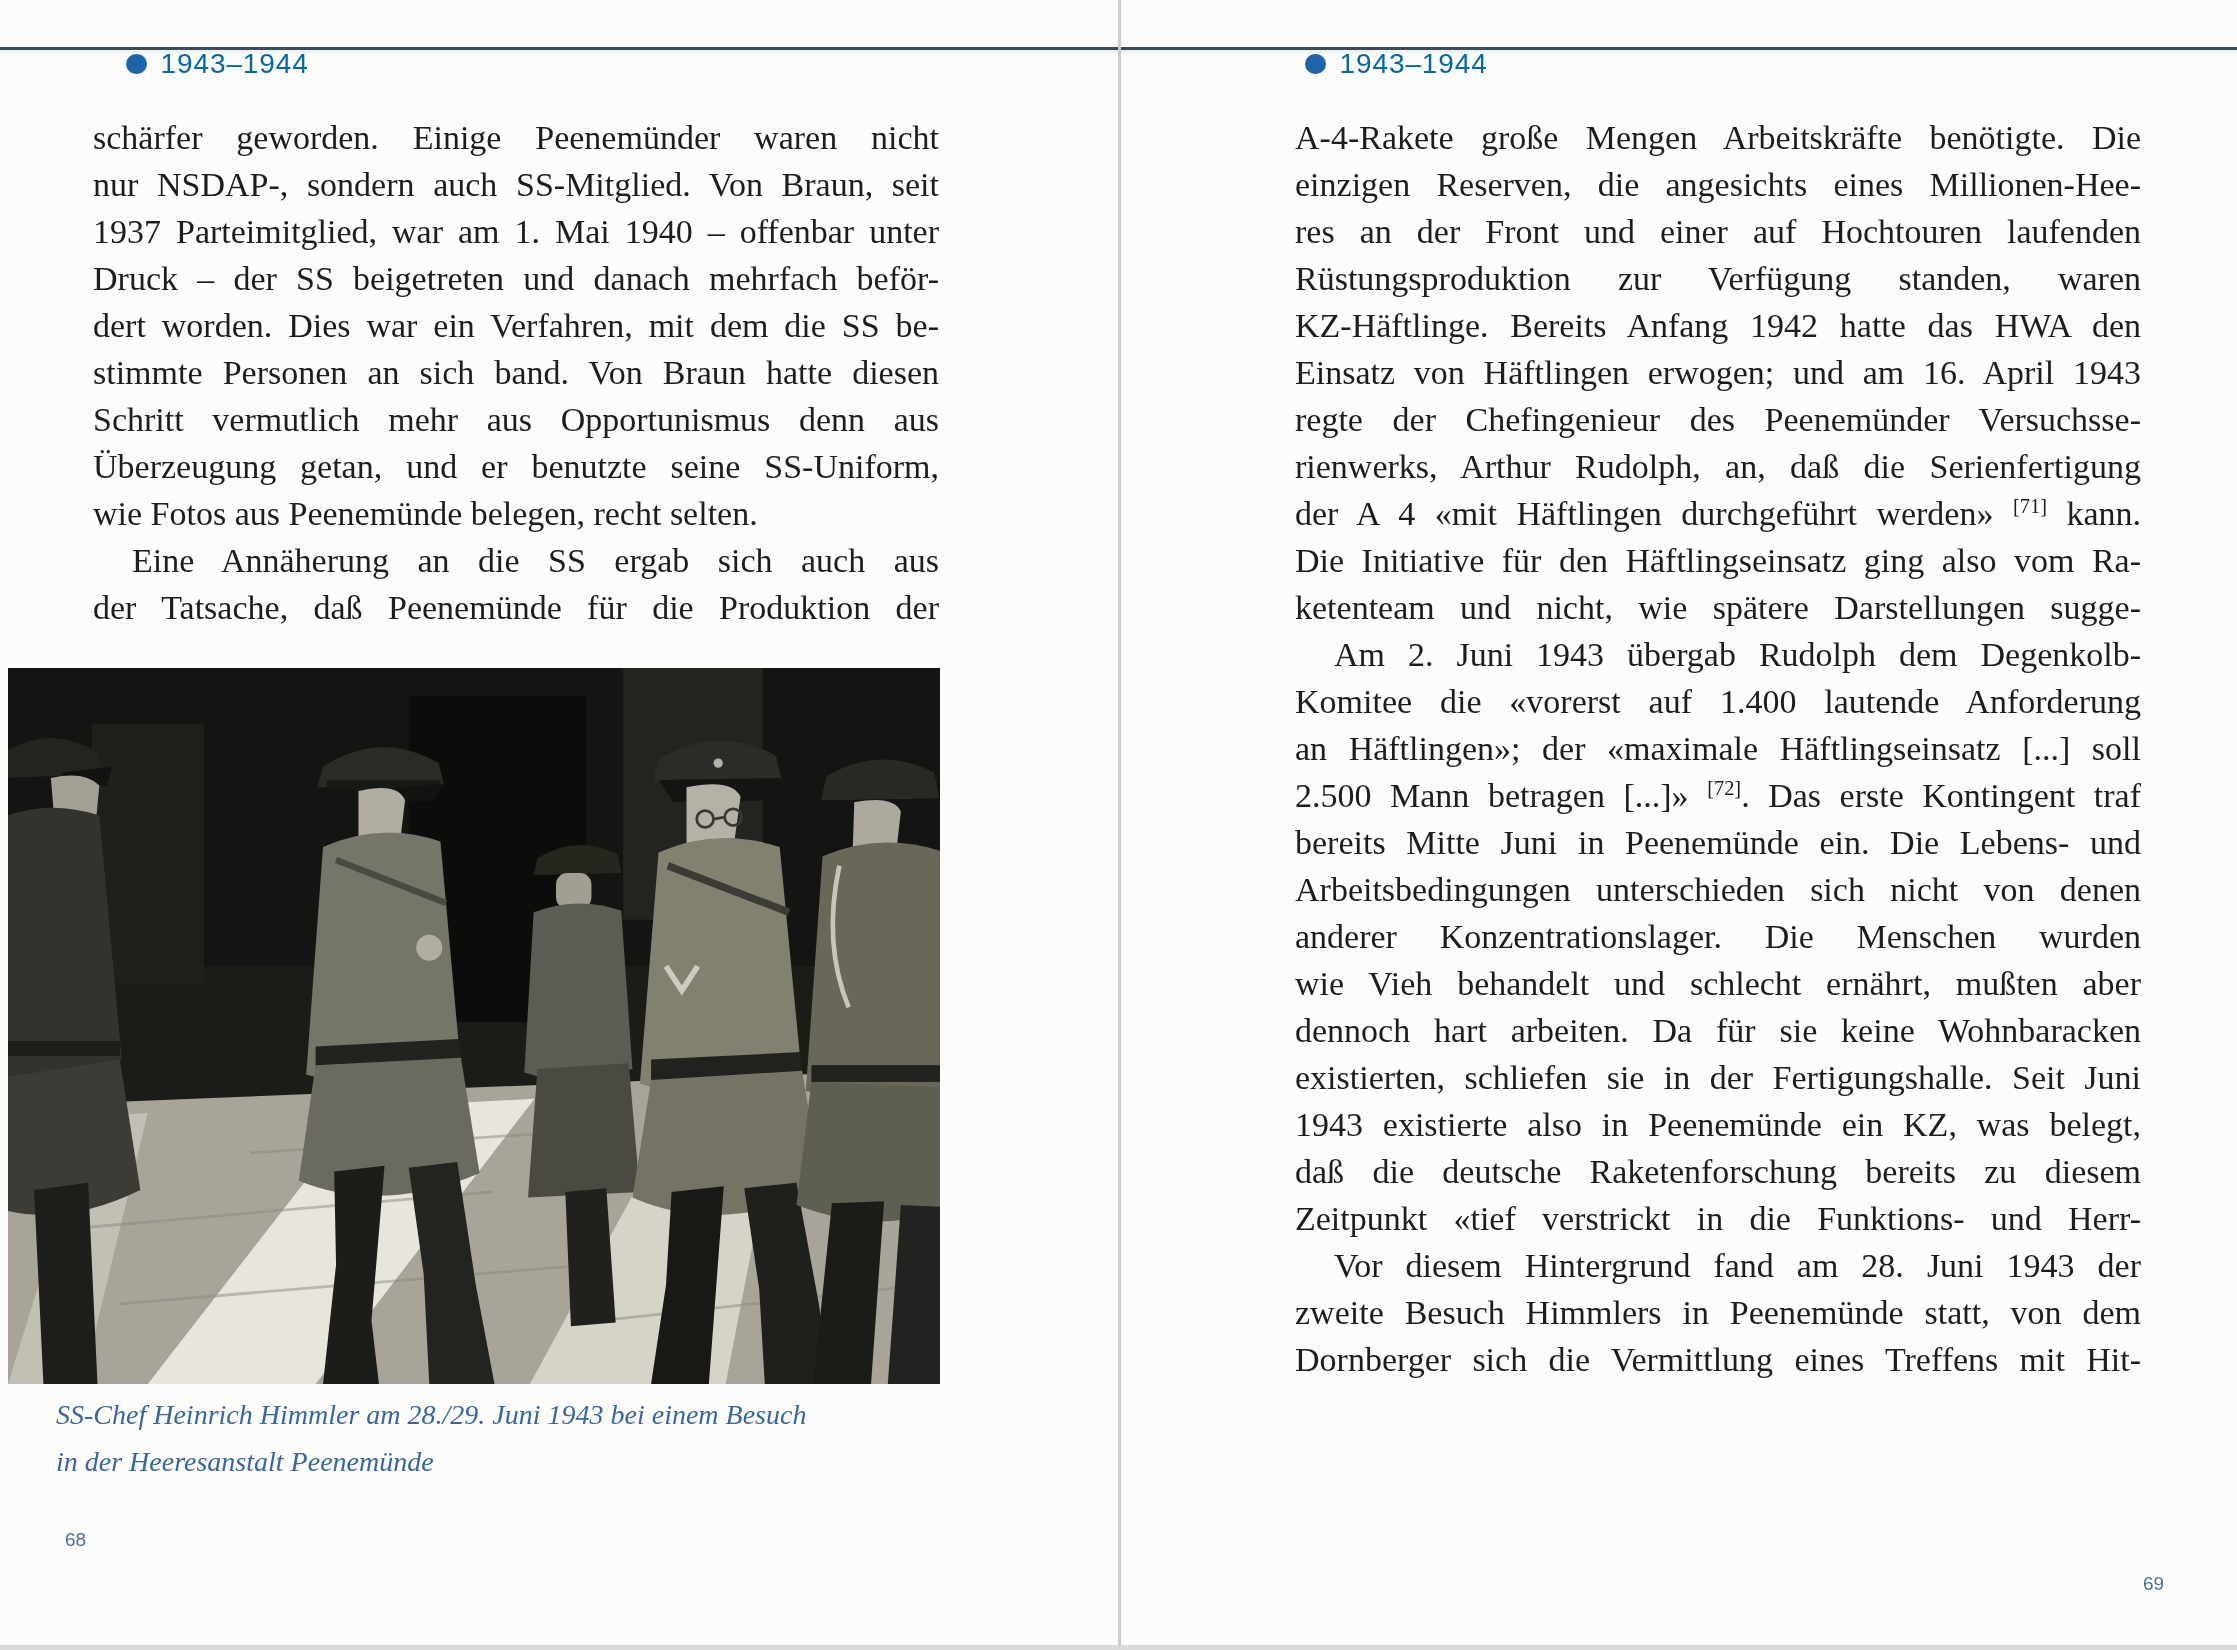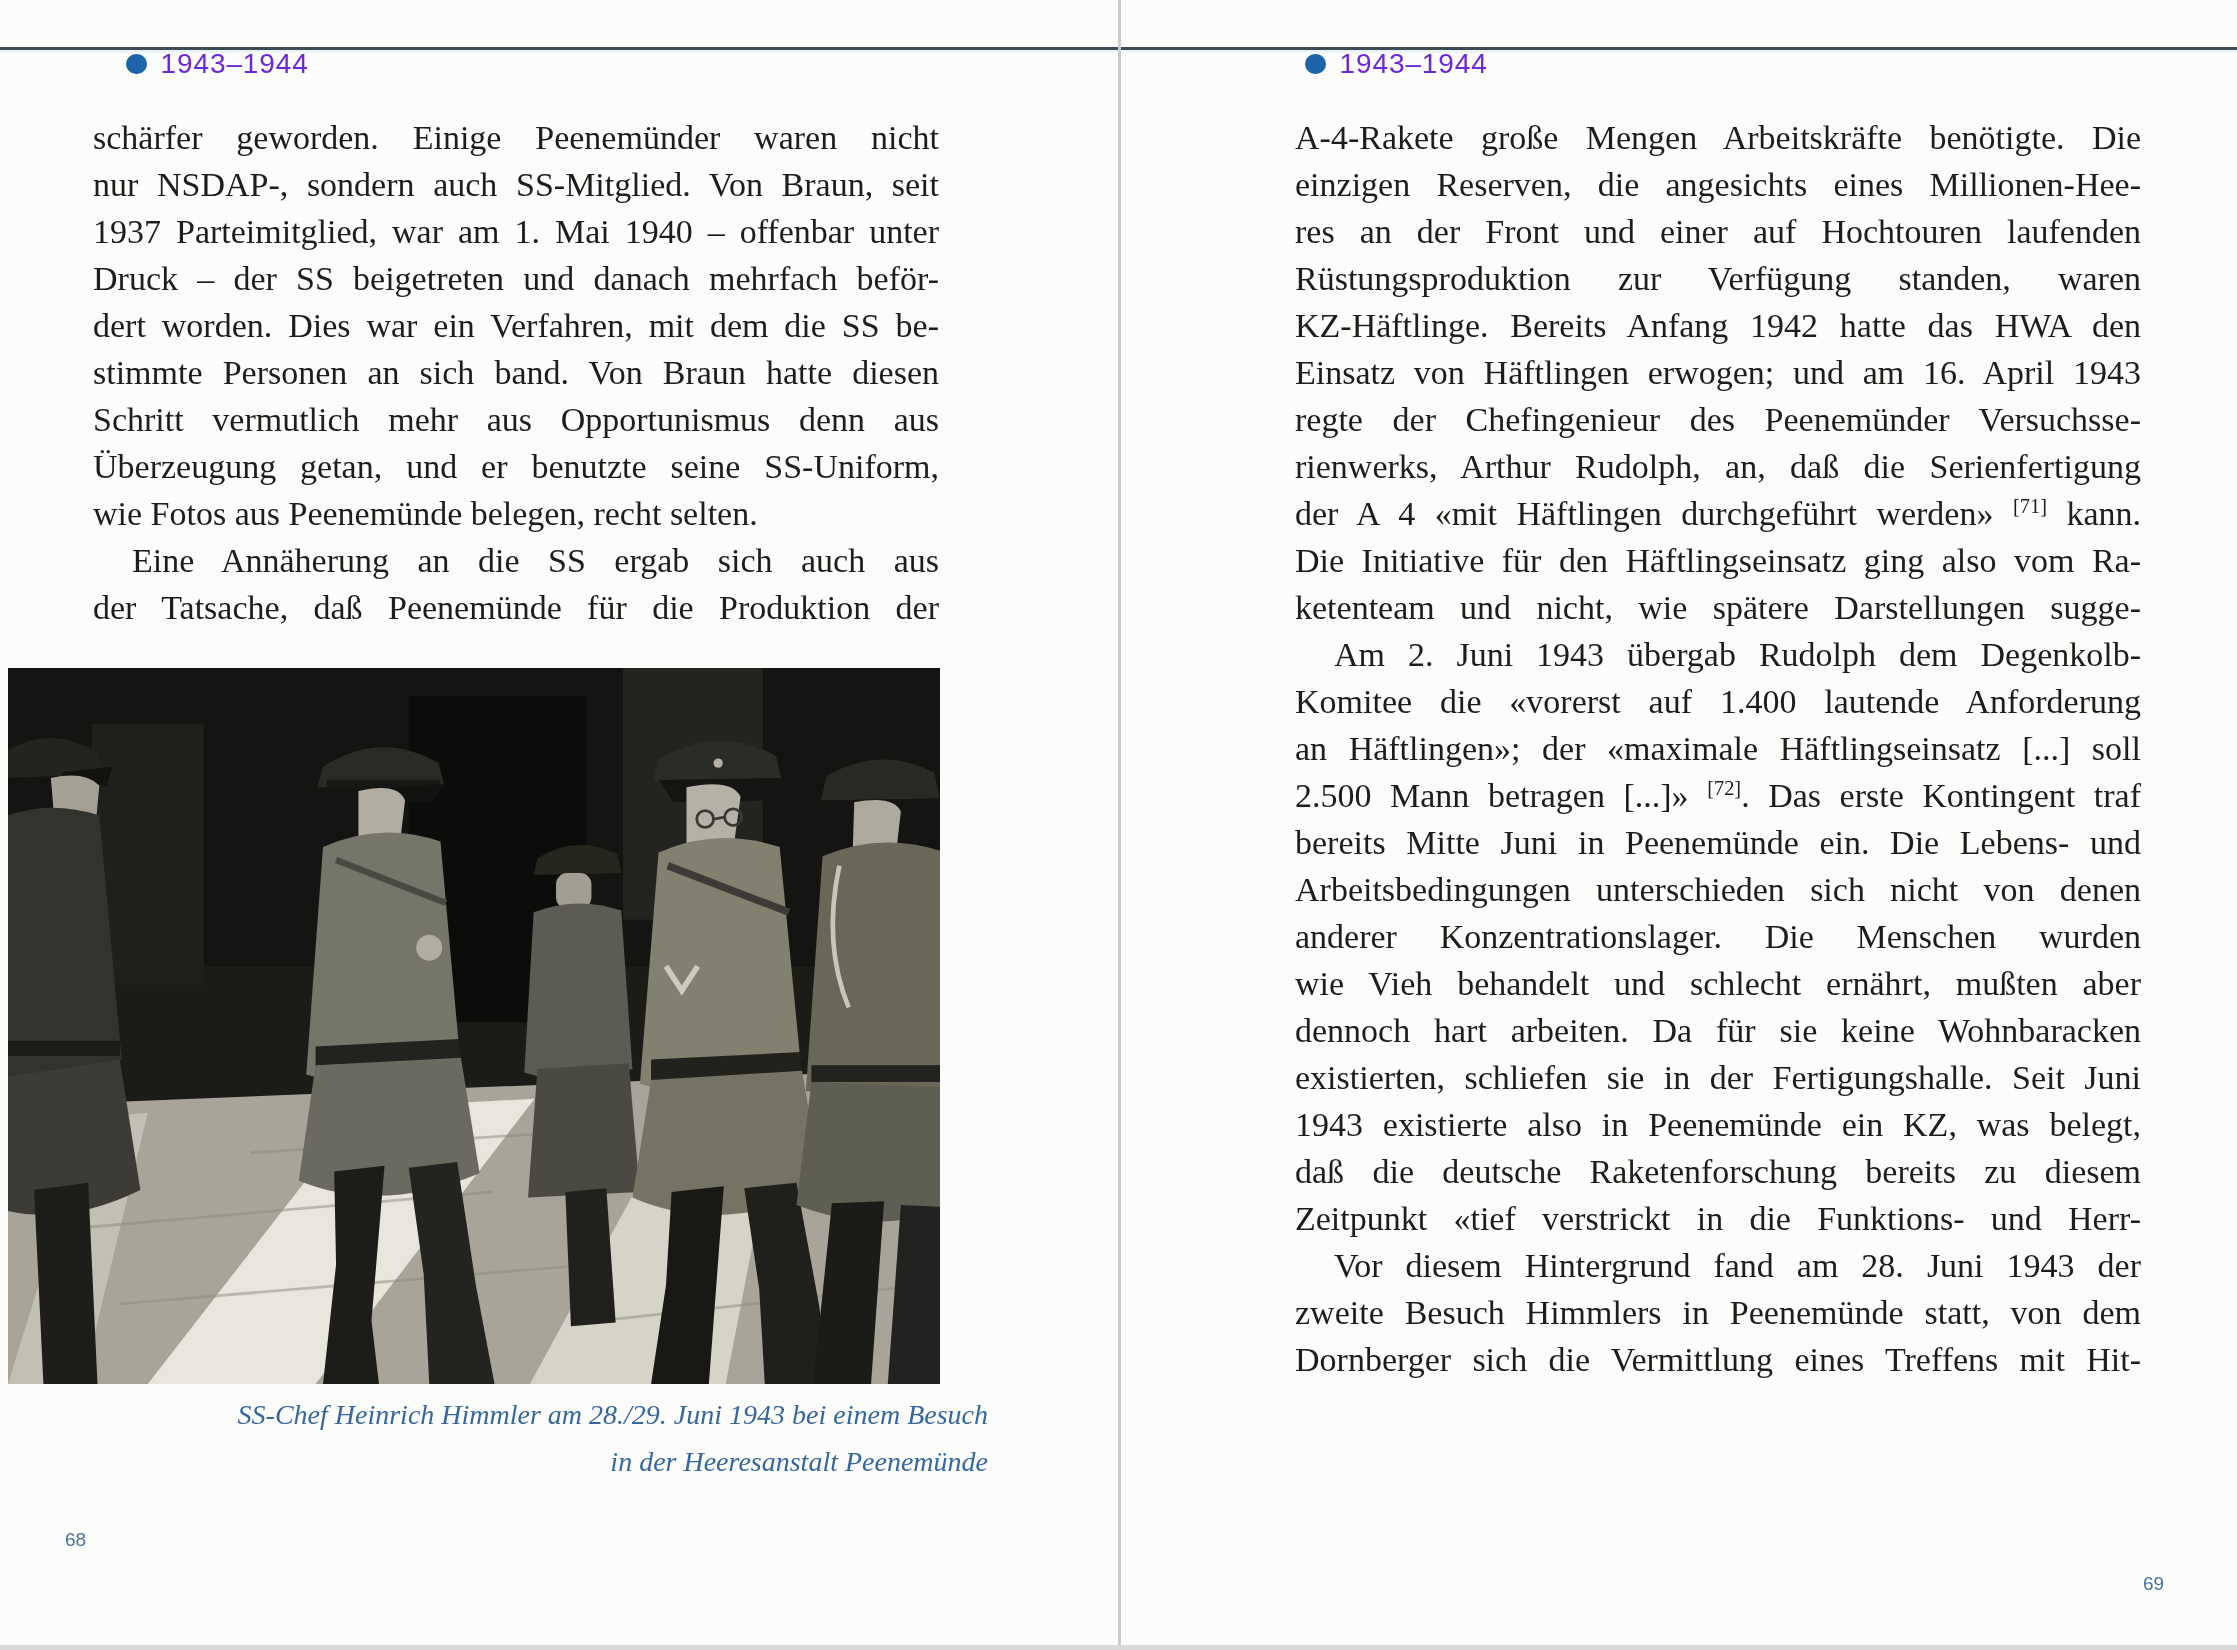--- a/index.html
+++ b/index.html
@@ -18,21 +18,21 @@
   .bottom-band{
     position:absolute;left:0;bottom:0;width:100%;height:6.5px;background:#d9d9d7;
   }
   .page{position:absolute;top:0;height:100%;}
   .page-left{left:0;width:1118px;}
   .page-right{left:1121px;width:1117px;}
 
   .chapter-header{
     position:absolute;top:48px;display:flex;align-items:center;gap:14px;
     font-family:"Liberation Sans","DejaVu Sans",sans-serif;
-    font-size:28px;color:#6d28d9;letter-spacing:0.9px;
+    font-size:28px;color:#0369a1;letter-spacing:0.9px;
   }
   .page-left .chapter-header{left:126px;}
   .page-right .chapter-header{left:184px;}
   .dot{width:20.5px;height:20.5px;border-radius:50%;background:#1d64a8;display:inline-block;}
 
   .text-col{
     position:absolute;top:114px;width:846px;
     font-size:34px;line-height:47px;color:#1d1d1b;font-family:Liberation Serif, serif;
   }
   .page-left .text-col{left:93px;}
@@ -43,21 +43,21 @@
     text-align:justify;text-align-last:justify;
   }
   .line.last{text-align-last:left;}
   .line.indent{text-indent:39px;}
   sup.fn{font-size:0.60em;line-height:0;vertical-align:super;margin-top:8px;}
 
   .photo-figure{position:absolute;left:7.5px;top:668px;width:932px;height:716px;margin:0;}
   .photo-figure svg{display:block;width:100%;height:100%;}
 
   .caption{
-    position:absolute;left:56px;top:1391px;width:932px;text-align:right;
+    position:absolute;left:56px;top:1391px;width:932px;text-align:left;
     font-style:italic;font-size:28px;line-height:47px;color:#36679e;
   }
 
   .page-number{
     position:absolute;top:1529px;
     font-family:"Liberation Sans","DejaVu Sans",sans-serif;
     font-size:19px;color:#49719f;
   }
   .pn-left{left:65px;}
   .pn-right{left:1022px;margin-top:44px;}

